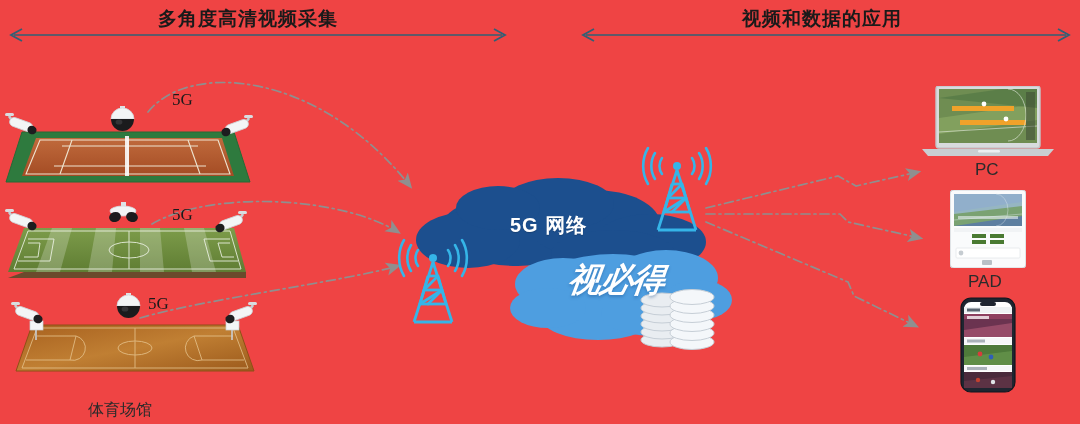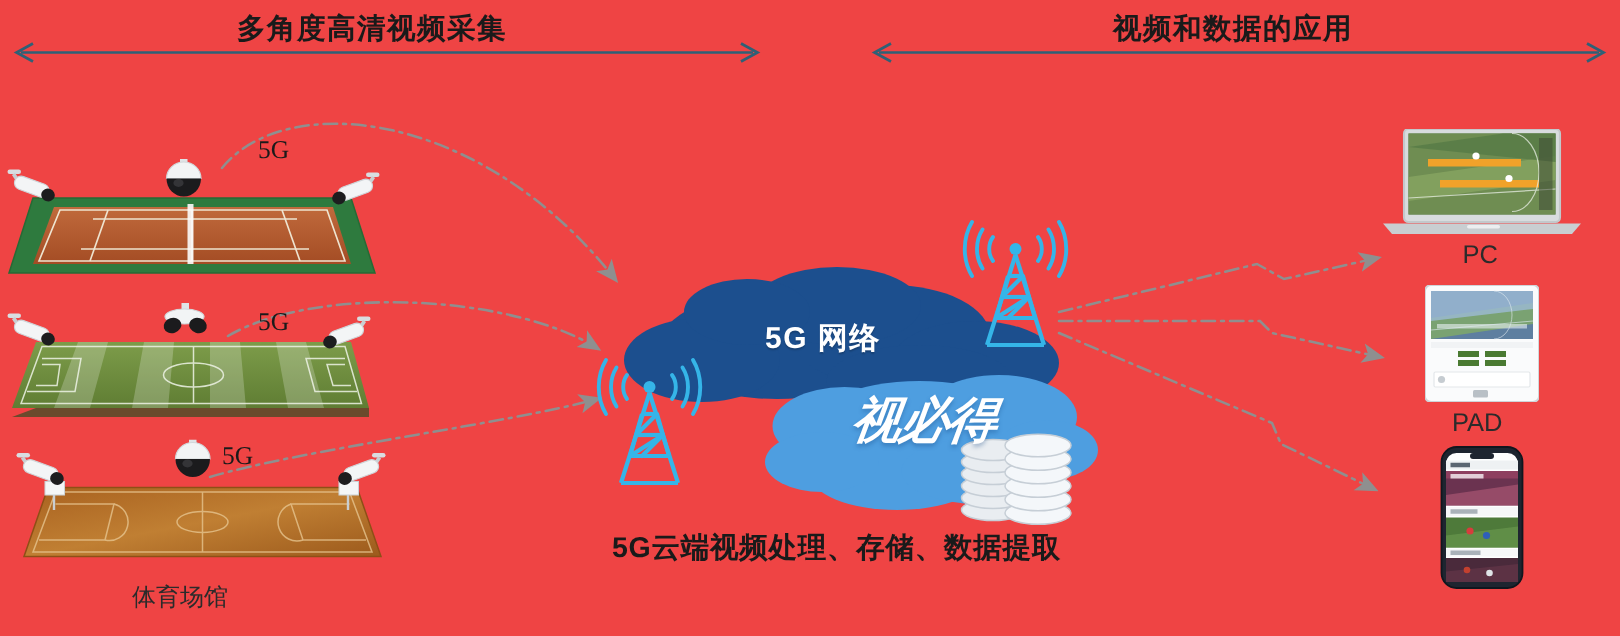--- a/index.html
+++ b/index.html
@@ -53,21 +53,21 @@
     font-size: 17px;
     color: #1a1a1a;
     font-family: Liberation Serif, serif;
   }
   #lbl-5g-1 { left: 172px; top: 90px; }
   #lbl-5g-2 { left: 172px; top: 205px; }
   #lbl-5g-3 { left: 148px; top: 294px; }
 
   #lbl-venue {
     position: absolute;
-    left: 88px; top: 388px;
+    left: 88px; top: 400px;
     font-size: 16px;
     color: #2b2b2b;
     white-space: nowrap;
   }
 
   
   #cloud-wrap { position: absolute; left: 398px; top: 168px; width: 370px; height: 185px; }
 
   #cloud-label-5g {
     position: absolute;
@@ -340,21 +340,20 @@
             <ellipse cx="50" cy="25" rx="22" ry="7.5"></ellipse>
           <ellipse cx="50" cy="16" rx="22" ry="7.5"></ellipse>
             <ellipse cx="50" cy="7" rx="22" ry="7.5"></ellipse>
         </g>
       </g>
     </svg>
   </div>
 
   <div id="cloud-label-5g">5G 网络</div>
   <div id="brand-logo">视必得</div>
-  <div id="caption-bottom">5G云端视频处理、存储、数据提取</div>
 
   <svg id="tower-left" width="74" height="96" viewBox="0 0 74 96">
     <g stroke="#35b5e8" stroke-width="2.6" fill="none" stroke-linecap="round">
       <path d="M22,22 a12,13 0 0 0 0,16"></path>
         <path d="M15,17 a19,22 0 0 0 0,26"></path>
       <path d="M8,12 a26,31 0 0 0 0,36"></path>
       <path d="M52,22 a12,13 0 0 1 0,16"></path>
         <path d="M59,17 a19,22 0 0 1 0,26"></path>
       <path d="M66,12 a26,31 0 0 1 0,36"></path>
     </g>

